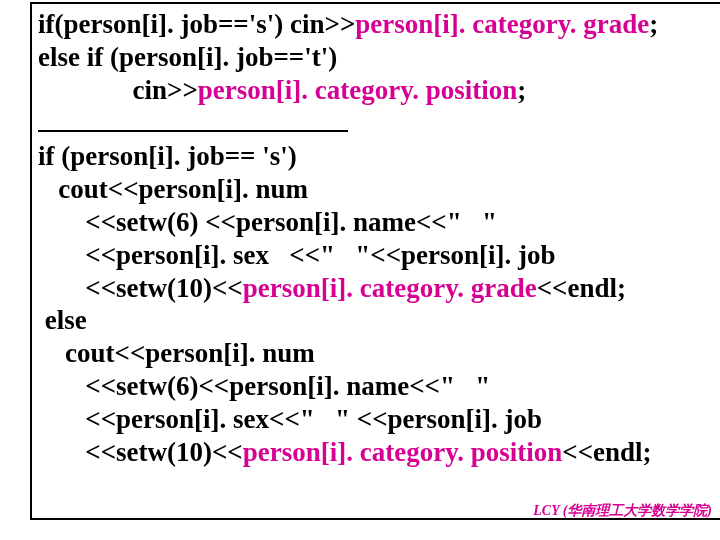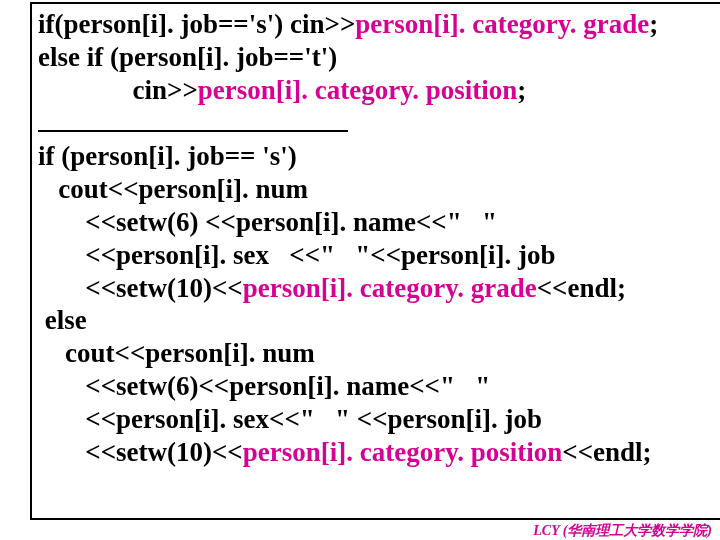--- a/index.html
+++ b/index.html
@@ -37,21 +37,21 @@
   .hl { color: #d60093; }
   .divider {
     display: inline-block;
     border-bottom: 2px solid #000;
     width: 310px;
     vertical-align: baseline;
   }
   .footer {
     position: absolute;
     right: 8px;
-    bottom: 0;
+    bottom: 20px;
     font-family: "Times New Roman", Times, serif;
     font-style: italic;
     font-weight: bold;
     color: #d60093;
     font-size: 14px;
   }
 </style>
 </head>
 <body>
 

